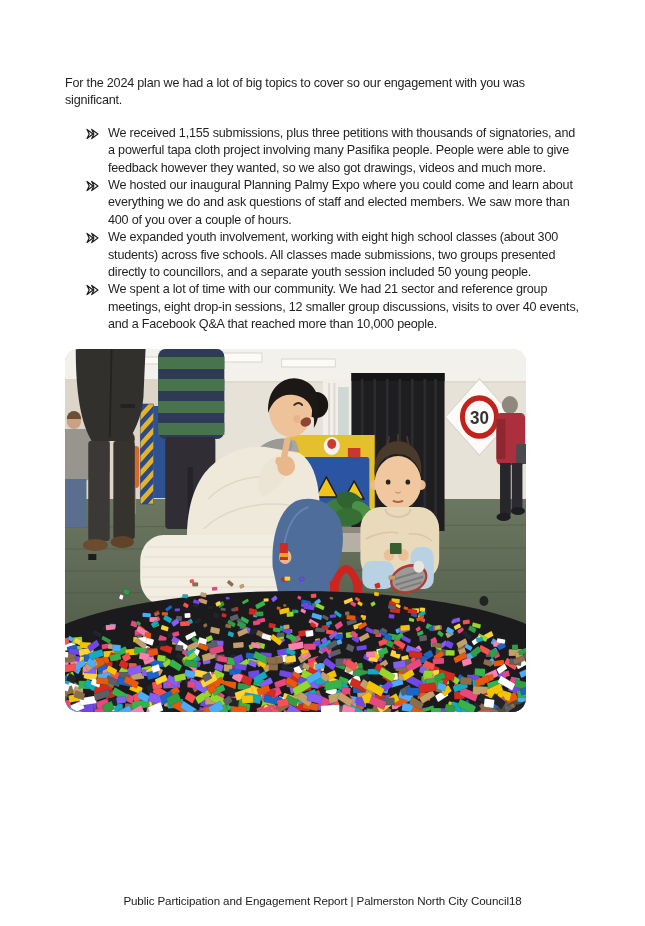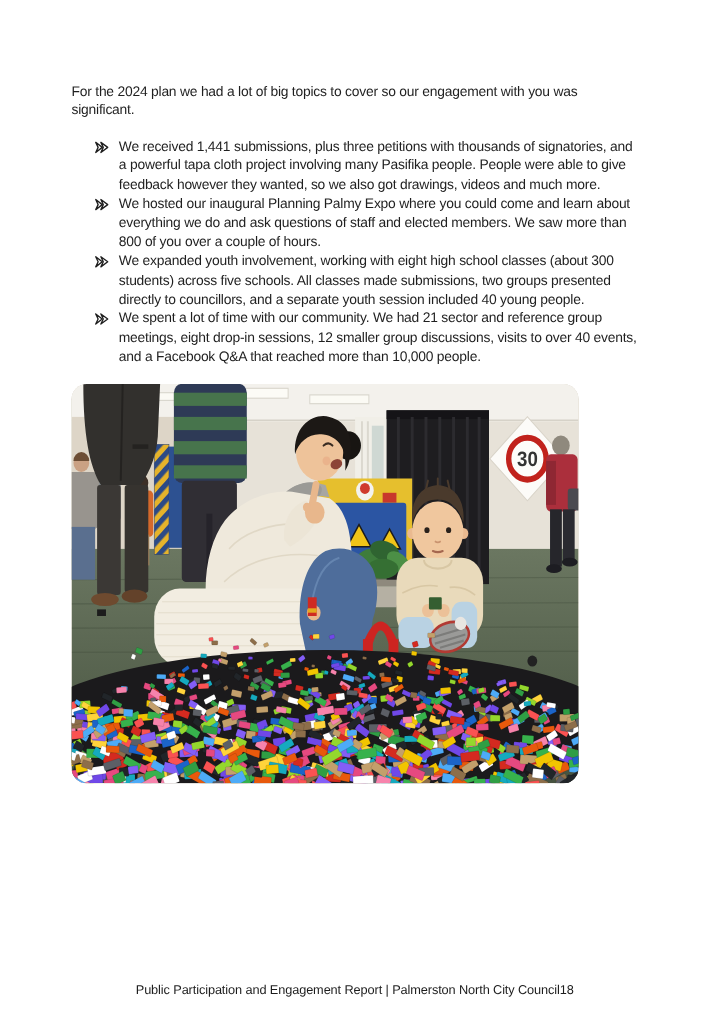--- a/index.html
+++ b/index.html
@@ -45,39 +45,39 @@
     <p>For the 2024 plan we had a lot of big topics to cover so our engagement with you was significant.</p>
 
     <ul class="blist">
       <li>
         <span class="bullet">
           <svg width="13" height="12" viewBox="0 0 15 13">
               <path d="M1.2 1.2 L8 6.5 L1.2 11.8 L3.7 6.5 Z" fill="#fff" stroke="#1f1f1f" stroke-width="1.4" stroke-linejoin="round"></path>
               <path d="M6.6 1.2 L13.8 6.5 L6.6 11.8 L9.1 6.5 Z" fill="#fff" stroke="#1f1f1f" stroke-width="1.4" stroke-linejoin="round"></path>
             </svg>
         </span>
-        <span class="li-text">We received 1,441 submissions, plus three petitions with thousands of signatories, and a powerful tapa cloth project involving many Pasifika people. People were able to give feedback however they wanted, so we also got drawings, videos and much more.</span>
+        <span class="li-text">We received 1,155 submissions, plus three petitions with thousands of signatories, and a powerful tapa cloth project involving many Pasifika people. People were able to give feedback however they wanted, so we also got drawings, videos and much more.</span>
       </li>
       <li>
         <span class="bullet">
           <svg width="13" height="12" viewBox="0 0 15 13">
               <path d="M1.2 1.2 L8 6.5 L1.2 11.8 L3.7 6.5 Z" fill="#fff" stroke="#1f1f1f" stroke-width="1.4" stroke-linejoin="round"></path>
               <path d="M6.6 1.2 L13.8 6.5 L6.6 11.8 L9.1 6.5 Z" fill="#fff" stroke="#1f1f1f" stroke-width="1.4" stroke-linejoin="round"></path>
             </svg>
         </span>
-        <span class="li-text">We hosted our inaugural Planning Palmy Expo where you could come and learn about everything we do and ask questions of staff and elected members.  We saw more than 800 of you over a couple of hours.</span>
+        <span class="li-text">We hosted our inaugural Planning Palmy Expo where you could come and learn about everything we do and ask questions of staff and elected members.  We saw more than 400 of you over a couple of hours.</span>
       </li>
       <li>
         <span class="bullet">
           <svg width="13" height="12" viewBox="0 0 15 13">
               <path d="M1.2 1.2 L8 6.5 L1.2 11.8 L3.7 6.5 Z" fill="#fff" stroke="#1f1f1f" stroke-width="1.4" stroke-linejoin="round"></path>
               <path d="M6.6 1.2 L13.8 6.5 L6.6 11.8 L9.1 6.5 Z" fill="#fff" stroke="#1f1f1f" stroke-width="1.4" stroke-linejoin="round"></path>
             </svg>
         </span>
-        <span class="li-text">We expanded youth involvement, working with eight high school classes (about 300 students) across five schools. All classes made submissions, two groups presented directly to councillors, and a separate youth session included 40 young people.</span>
+        <span class="li-text">We expanded youth involvement, working with eight high school classes (about 300 students) across five schools. All classes made submissions, two groups presented directly to councillors, and a separate youth session included 50 young people.</span>
       </li>
       <li>
         <span class="bullet">
           <svg width="13" height="12" viewBox="0 0 15 13">
               <path d="M1.2 1.2 L8 6.5 L1.2 11.8 L3.7 6.5 Z" fill="#fff" stroke="#1f1f1f" stroke-width="1.4" stroke-linejoin="round"></path>
               <path d="M6.6 1.2 L13.8 6.5 L6.6 11.8 L9.1 6.5 Z" fill="#fff" stroke="#1f1f1f" stroke-width="1.4" stroke-linejoin="round"></path>
             </svg>
         </span>
         <span class="li-text">We spent a lot of time with our community. We had 21 sector and reference group meetings, eight drop-in sessions, 12 smaller group discussions, visits to over 40 events, and a Facebook Q&amp;A that reached more than 10,000 people.</span>
       </li>

